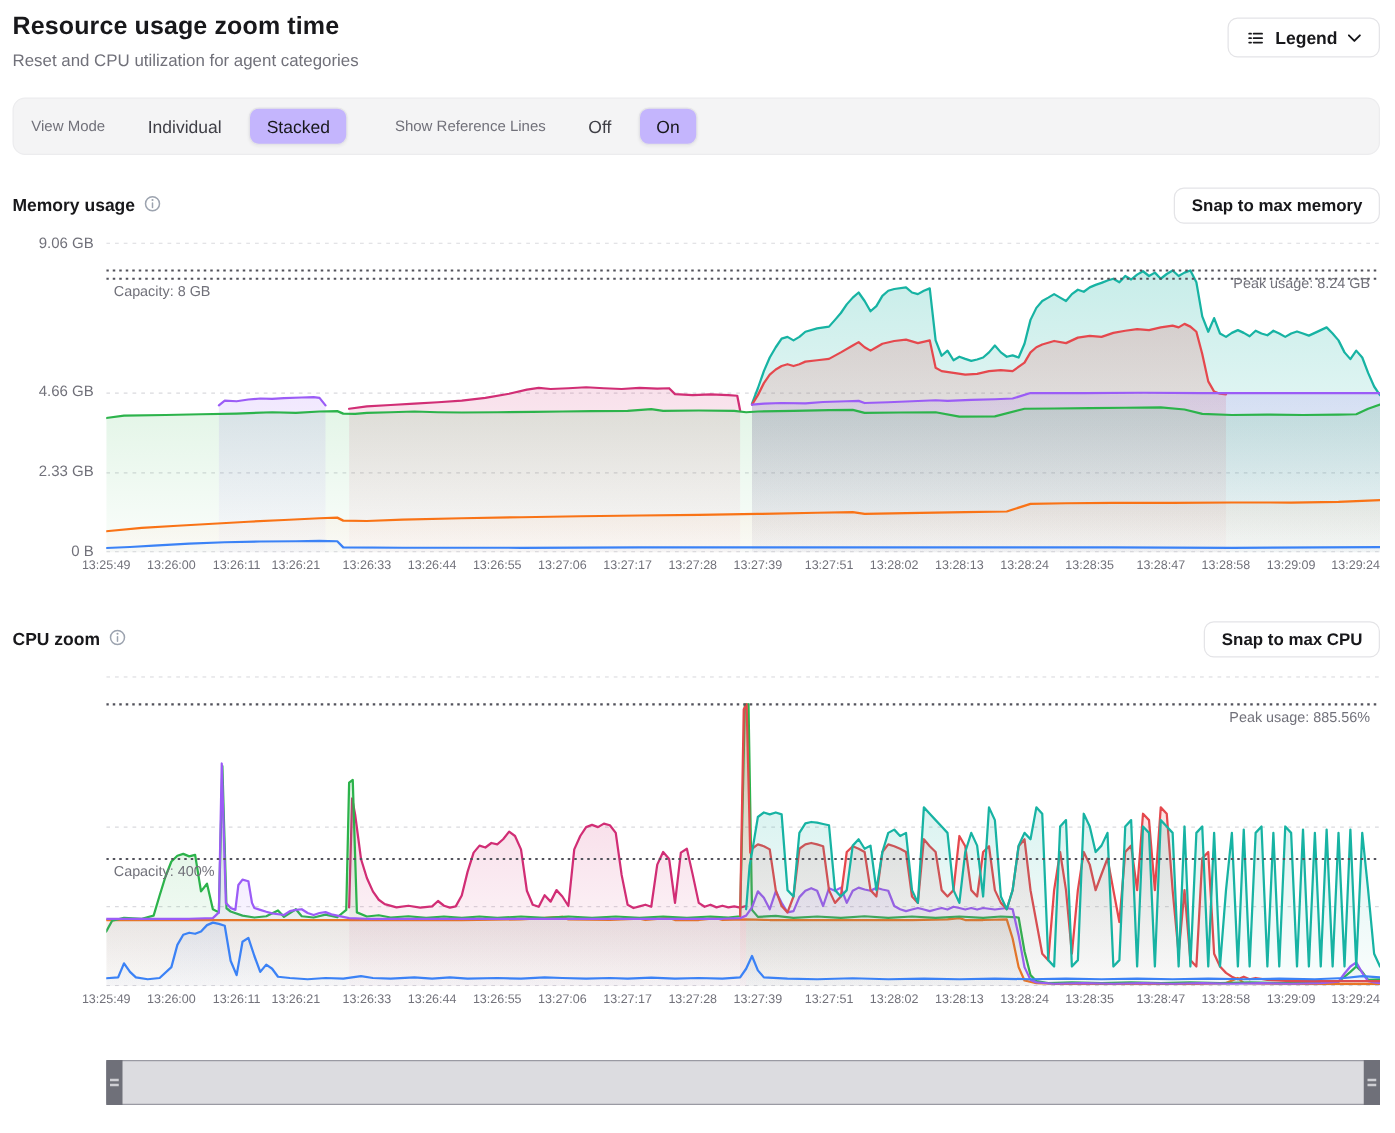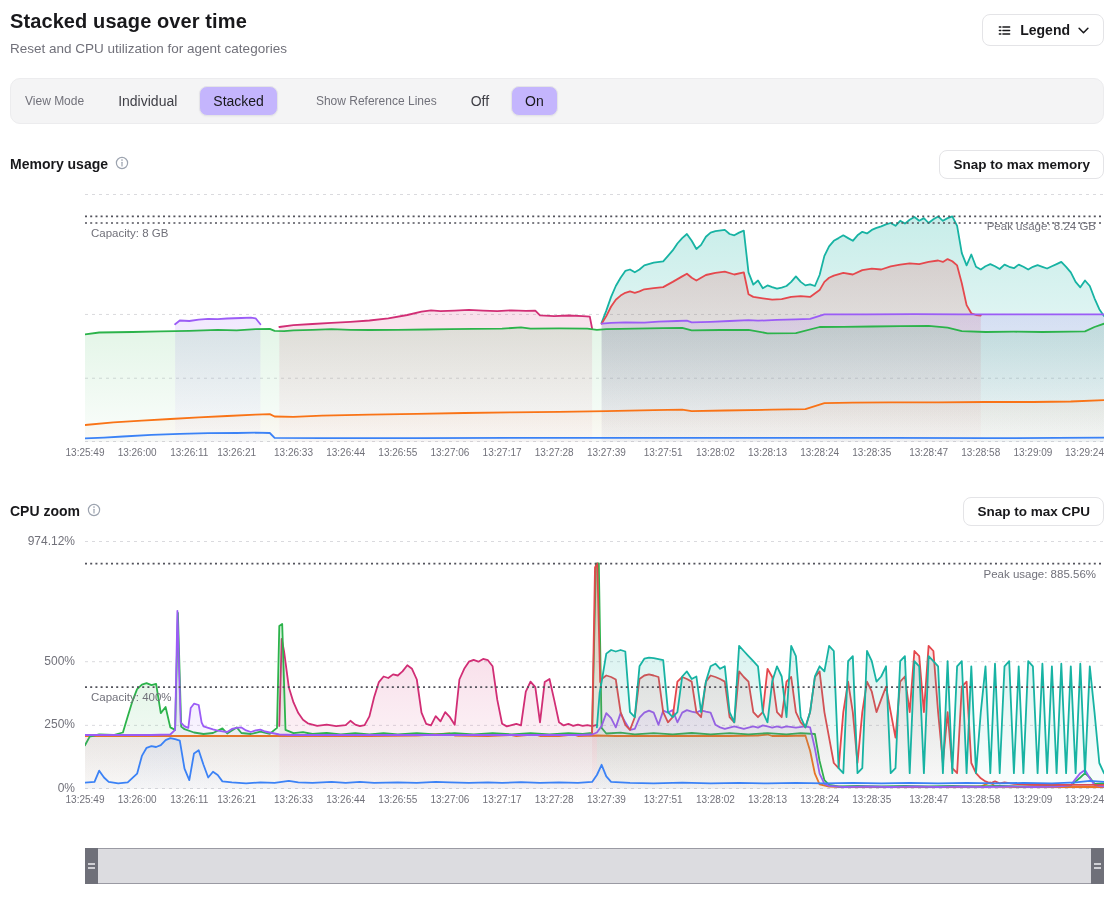--- a/index.html
+++ b/index.html
@@ -43,21 +43,21 @@
   .brush { margin:41px 0 0 75px; width:1019px; height:36px; background:#dcdce0; border:1px solid #9a9aa3; border-radius:2px; position:relative; cursor:grab; }
   .brush-handle { position:absolute; top:-1px; bottom:-1px; width:13px; background:#6f7079; display:flex; flex-direction:column; justify-content:center; align-items:center; gap:2.5px; cursor:ew-resize; }
   .brush-handle.left { left:-1px; } .brush-handle.right { right:-1px; }
   .brush-handle span { display:block; width:7px; height:1.6px; background:#cfcfd4; }
 </style>
 </head>
 <body>
 
 <div class="topbar">
   <div>
-    <div class="page-title">Stacked usage over time</div>
+    <div class="page-title">Resource usage zoom time</div>
     <div class="page-subtitle">Reset and CPU utilization for agent categories</div>
   </div>
   <div class="toolbar">
     <button class="btn">
       <span>
           <svg width="15" height="15" viewBox="0 0 16 16" fill="none" stroke="#18181b" stroke-width="1.5" stroke-linecap="round">
             <path d="M2.5 4.2h1.6M6.3 4.2h7.2M2.5 8h1.6M6.3 8h7.2M2.5 11.8h1.6M6.3 11.8h7.2"></path>
           </svg>
         </span>
       <span>Legend</span>
@@ -85,20 +85,26 @@
     <span>Memory usage</span>
     <span><svg width="14" height="14" viewBox="0 0 14 14" fill="none">
           <circle cx="7" cy="7" r="5.6" stroke="#9ca3af" stroke-width="1.2"></circle>
           <line x1="7" y1="6.3" x2="7" y2="10" stroke="#9ca3af" stroke-width="1.2" stroke-linecap="round"></line>
           <circle cx="7" cy="4" r="0.85" fill="#9ca3af"></circle>
         </svg></span>
   </div>
   <button class="btn small">Snap to max memory</button>
 </div>
 <div class="chart-wrap">
+  <div class="yaxis">
+      <div class="ytick" style="top: -7.5px;">9.06 GB</div>
+      <div class="ytick" style="top: 112.442px;">4.66 GB</div>
+      <div class="ytick" style="top: 176.221px;">2.33 GB</div>
+      <div class="ytick" style="top: 239.5px;">0 B</div>
+    </div>
   <div class="plot-area">
       <svg width="1019" height="248">
         <defs>
           <linearGradient id="g-memory-teal" x1="0" y1="0" x2="0" y2="248" gradientUnits="userSpaceOnUse">
             <stop offset="0%" stop-color="#17b3a3" stop-opacity="0.26"></stop>
             <stop offset="100%" stop-color="#17b3a3" stop-opacity="0.02"></stop>
           </linearGradient>
           <linearGradient id="g-memory-red" x1="0" y1="0" x2="0" y2="248" gradientUnits="userSpaceOnUse">
             <stop offset="0%" stop-color="#e5484d" stop-opacity="0.26"></stop>
             <stop offset="100%" stop-color="#e5484d" stop-opacity="0.02"></stop>
@@ -179,26 +185,20 @@
     <span>CPU zoom</span>
     <span><svg width="14" height="14" viewBox="0 0 14 14" fill="none">
           <circle cx="7" cy="7" r="5.6" stroke="#9ca3af" stroke-width="1.2"></circle>
           <line x1="7" y1="6.3" x2="7" y2="10" stroke="#9ca3af" stroke-width="1.2" stroke-linecap="round"></line>
           <circle cx="7" cy="4" r="0.85" fill="#9ca3af"></circle>
         </svg></span>
   </div>
   <button class="btn small">Snap to max CPU</button>
 </div>
 <div class="chart-wrap">
-  <div class="yaxis">
-      <div class="ytick" style="top: -7.5px;">974.12%</div>
-      <div class="ytick" style="top: 112.706px;">500%</div>
-      <div class="ytick" style="top: 176.353px;">250%</div>
-      <div class="ytick" style="top: 239.5px;">0%</div>
-    </div>
   <div class="plot-area">
       <svg width="1019" height="248">
         <defs>
           <linearGradient id="g-cpu-orange" x1="0" y1="0" x2="0" y2="248" gradientUnits="userSpaceOnUse">
             <stop offset="0%" stop-color="#f97316" stop-opacity="0.26"></stop>
             <stop offset="100%" stop-color="#f97316" stop-opacity="0.02"></stop>
           </linearGradient>
           <linearGradient id="g-cpu-magenta" x1="0" y1="0" x2="0" y2="248" gradientUnits="userSpaceOnUse">
             <stop offset="0%" stop-color="#d12e75" stop-opacity="0.26"></stop>
             <stop offset="100%" stop-color="#d12e75" stop-opacity="0.02"></stop>

